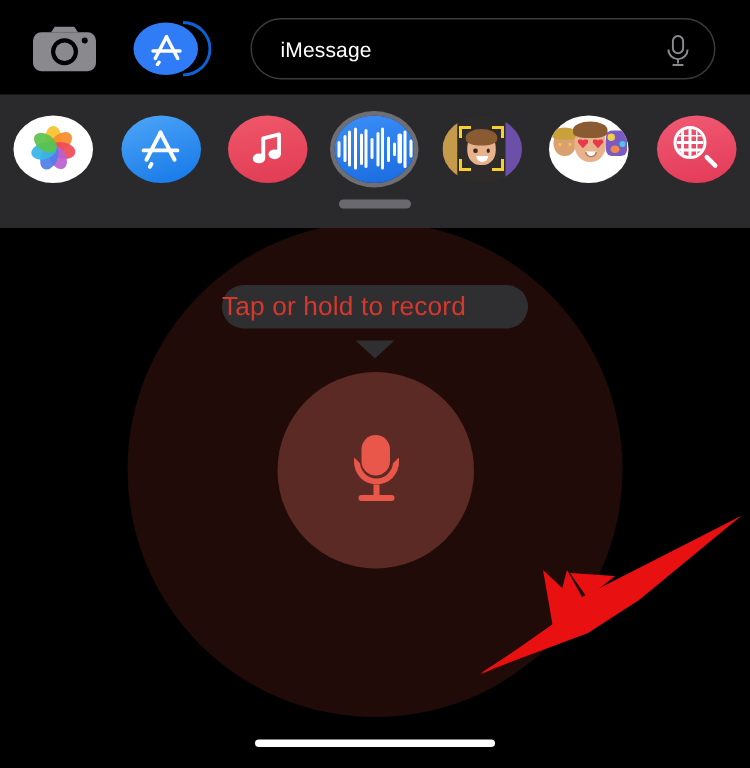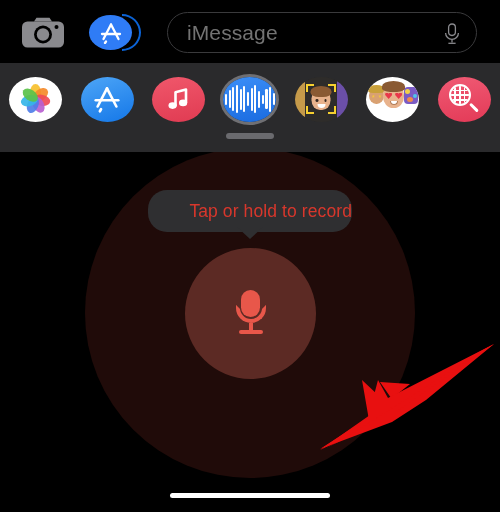--- a/index.html
+++ b/index.html
@@ -49,21 +49,21 @@
   #message-field {
     position:absolute; left:167px; top:12px;
     width:310px; height:41px;
     border:1px solid #3a3a3c;
     border-radius:21px;
     background:#000;
     display:flex; align-items:center;
   }
   #message-placeholder {
     position:absolute; left:19px;
-    font-size:21px; color:#737373;
+    font-size:14px; color:#ffffff;
     letter-spacing:0.1px;
   }
   #dictation-icon {
     position:absolute; right:15px; top:10px;
     width:18px; height:22px;
   }
 
   
   #app-drawer {
     position:absolute; left:0; top:63px;
@@ -206,24 +206,24 @@
     width:4px; height:8px; background:#e8574a;
   }
   #mic-glyph .base {
     position:absolute; left:50%; top:40px; margin-left:-12px;
     width:24px; height:4.5px; border-radius:2.5px; background:#e8574a;
   }
 
   
   #tooltip {
     position:absolute; left:148px; top:38px;
-    width:204px; height:42px;
+    width:204px; height:29px;
     background:#2f2f31;
     border-radius:19px;
-    display:flex; align-items:center; justify-content:flex-end;
+    display:flex; align-items:center; justify-content:flex-start;
   }
   #tooltip-text {
     font-size:17.5px; color:#d8372c;
     letter-spacing:0.1px; white-space:nowrap;
   }
   #tooltip-tail {
     position:absolute; left:250px; top:75px;
     transform:translateX(-50%);
     width:0; height:0;
     border-left:13px solid transparent;

